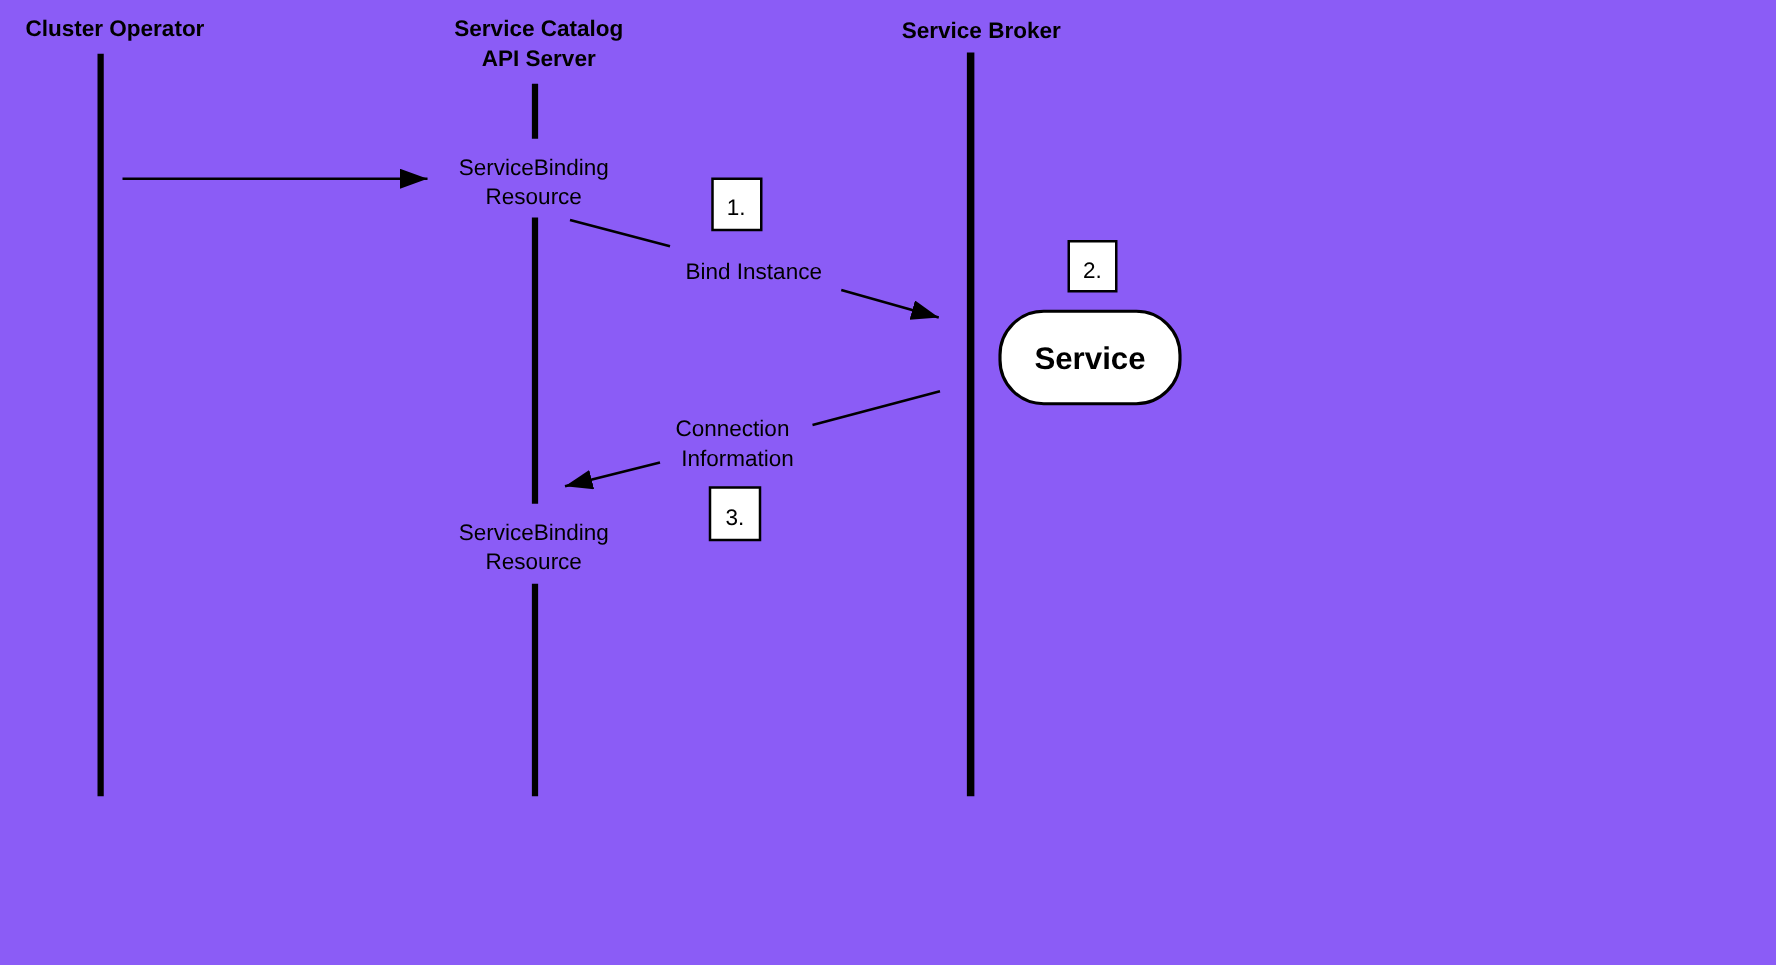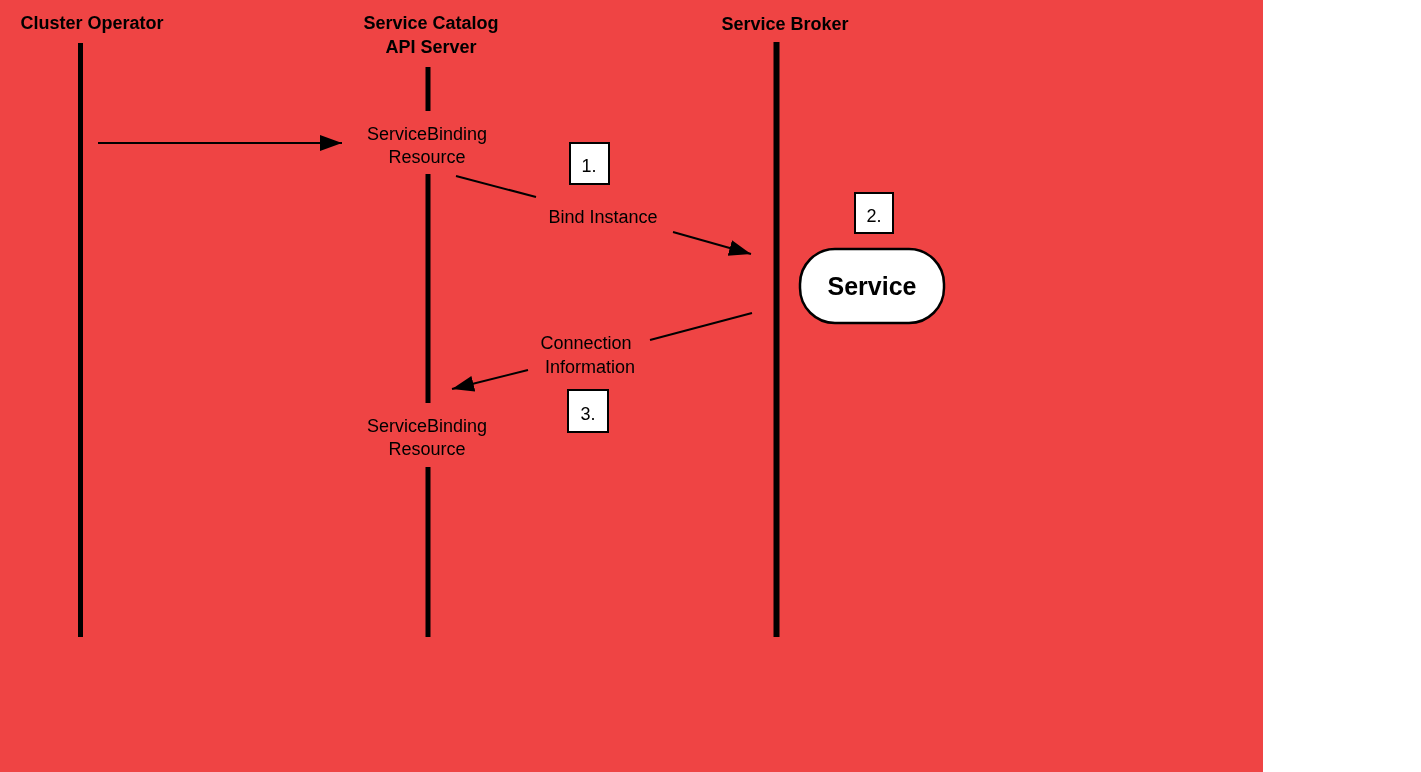--- a/index.html
+++ b/index.html
@@ -8,23 +8,23 @@
     background: #ffffff;
   }
   body {
     width: 1421px;
     height: 772px;
     overflow: hidden;
     font-family: "Liberation Sans", "DejaVu Sans", sans-serif;
   }
   .diagram-wrap {
     position: relative;
-    width: 1263px;
+    width: 1421px;
     height: 772px;
-    background: #ef4444;
+    background: #8b5cf6;
   }
   svg {
     display: block;
   }
   svg text {
     font-family: "Liberation Sans", "DejaVu Sans", sans-serif;
     fill: #000000;
   }
   .actor-title {
     font-size: 18px;

